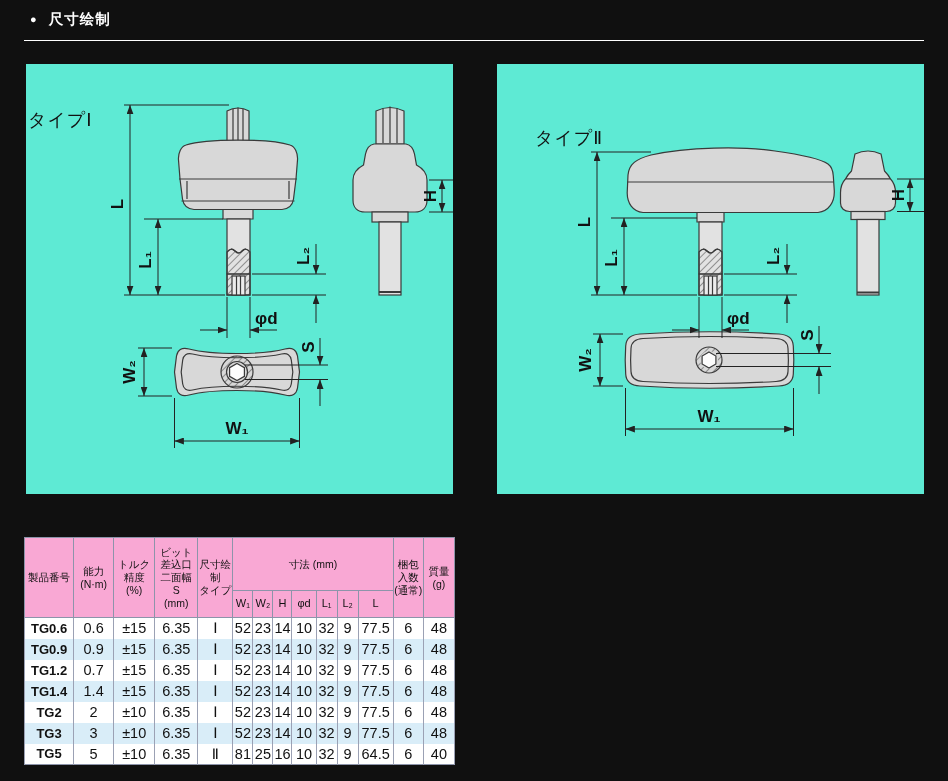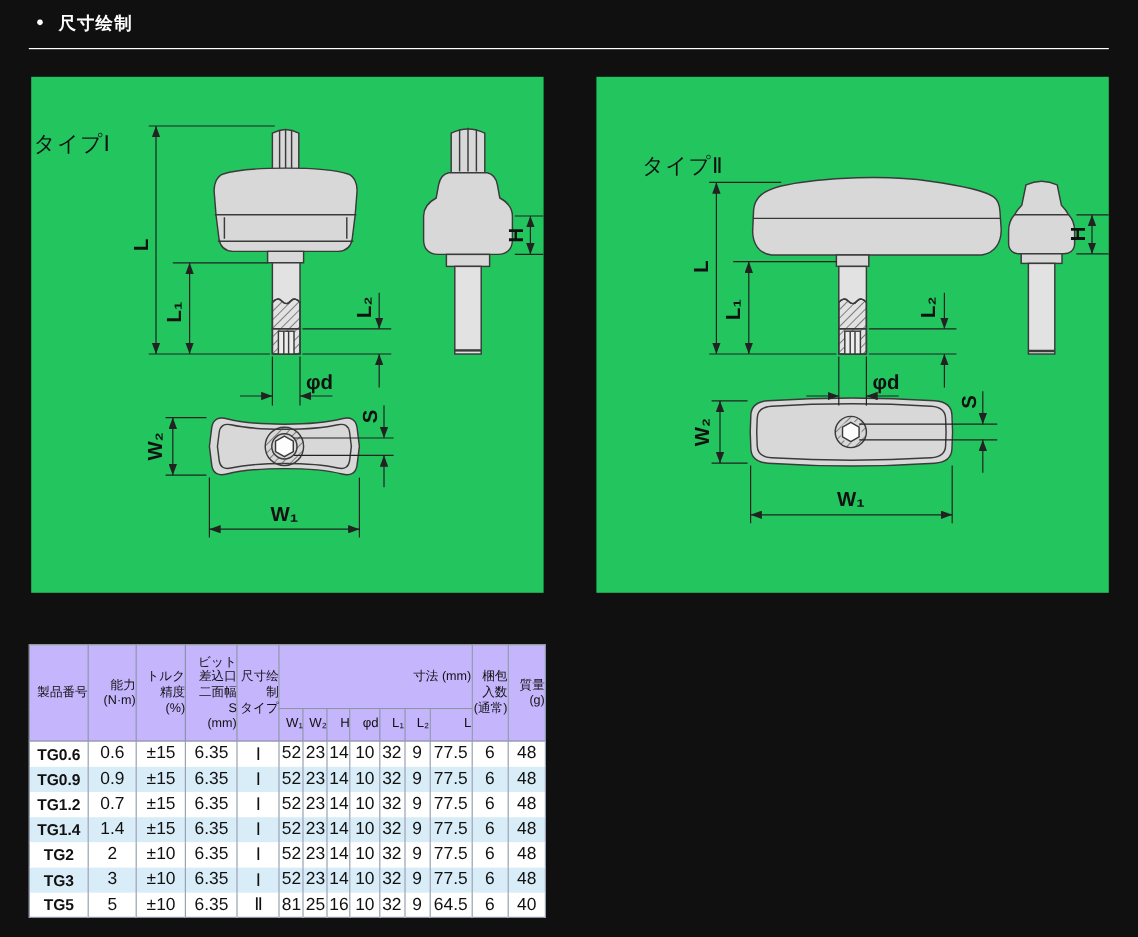--- a/index.html
+++ b/index.html
@@ -15,41 +15,41 @@
     display: flex; align-items: center; gap: 12px; color: #fff;
   }
   .page-header .bullet { font-size: 11px; line-height: 1; }
   .page-header .title  { font-size: 14.5px; font-weight: bold; letter-spacing: 1px; }
   .divider {
     position: absolute; left: 24px; top: 40px; width: 900px; height: 0;
     border-top: 1.5px solid #ffffff;
   }
   .panel {
     position: absolute; top: 64px; width: 427px; height: 430px;
-    background: #22c55e;
+    background: #5eead4;
   }
   .panel.left  { left: 26px; }
   .panel.right { left: 497px; }
   .panel svg { position: absolute; left: 0; top: 0; }
   .type-label {
     position: absolute; color: #111; font-size: 18px; font-weight: normal;
     letter-spacing: 1px; z-index: 2;
   }
   .panel.left  .type-label { left: 2px; top: 44px; }
   .panel.right .type-label { left: 2px; top: 62px; margin-left: 36px; }
 
   .spec-table-wrap { position: absolute; left: 24px; top: 537px; }
   table {
     border-collapse: collapse; table-layout: fixed; width: 431px;
     background: #fff; border: 1px solid #8d94aa;
   }
   th {
-    background: #c4b5fd; color: #111; font-weight: normal;
+    background: #f9a8d4; color: #111; font-weight: normal;
     font-size: 10.5px; line-height: 1.22; white-space: pre-line;
-    border: 1px solid #8d94aa; padding: 1px 0; text-align: right;
+    border: 1px solid #8d94aa; padding: 1px 0; text-align: center;
     vertical-align: middle;
   }
   thead tr.tier1 th { height: 53px; }
   thead tr.tier2 th { height: 27px; font-size: 11px; }
   td {
     color: #111; font-size: 14.5px; text-align: center; height: 21px;
     border-left: 1px solid #9ba1b4; border-right: 1px solid #9ba1b4;
     padding: 0; vertical-align: middle; background: #fff;
   }
   tbody tr:nth-child(even) td { background: #d9edf8; }

